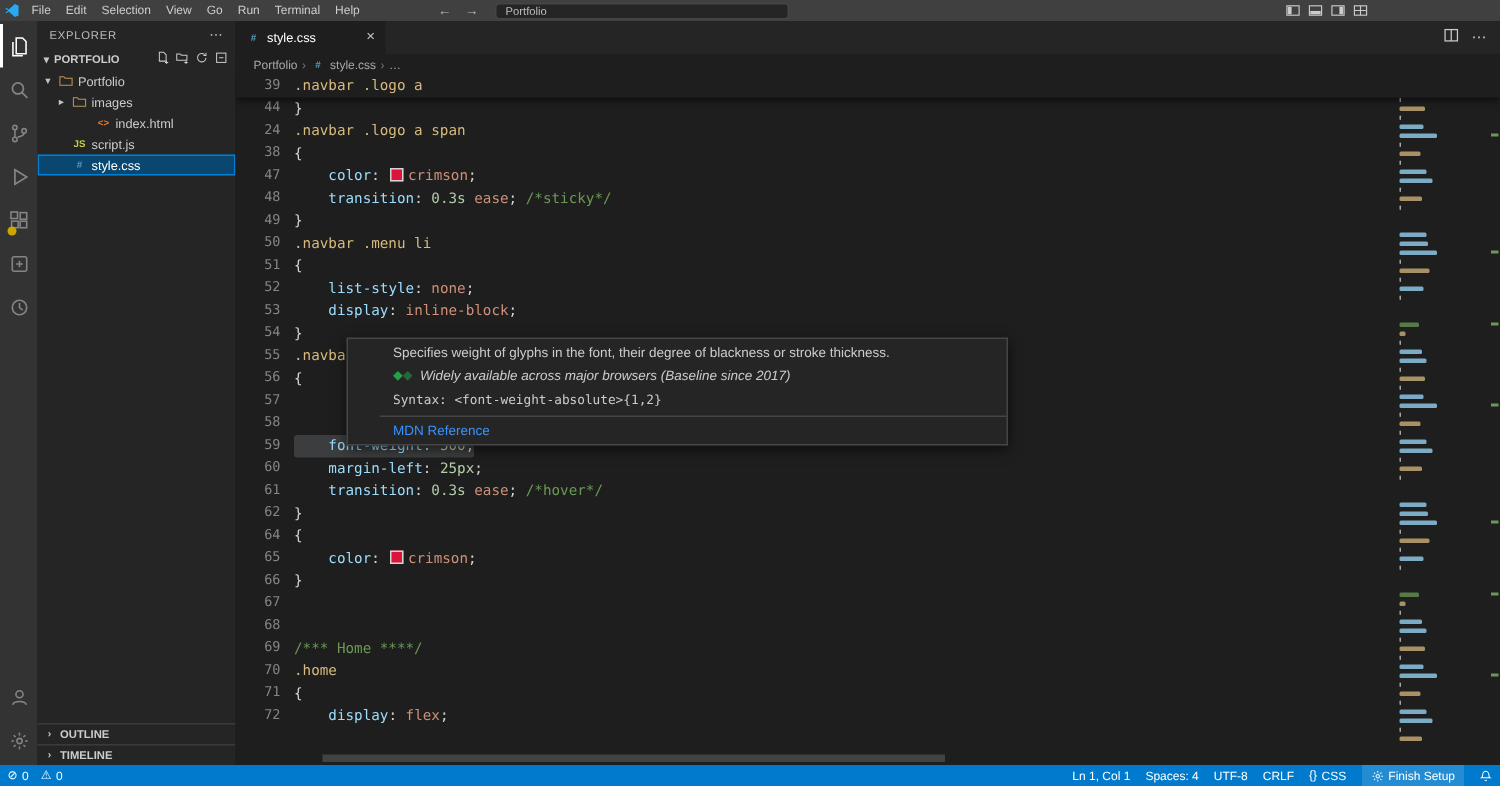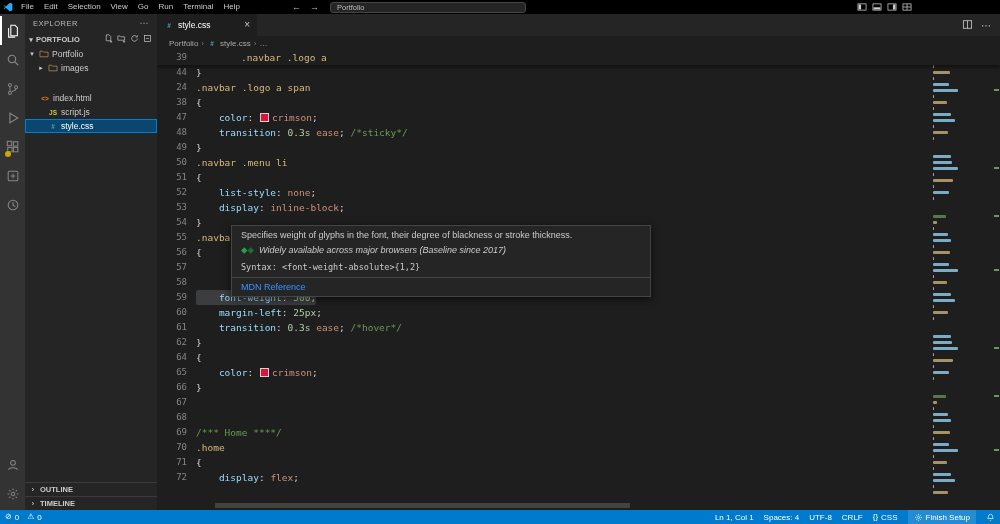--- a/index.html
+++ b/index.html
@@ -1,20 +1,20 @@
 <!DOCTYPE html>
 <html><head>
 <meta charset="utf-8">
 <style>
   html,body{margin:0;padding:0;background:#000;}
   body{width:1000px;height:524px;overflow:hidden;font-family:"Liberation Sans",sans-serif;-webkit-font-smoothing:antialiased;}
   .window{width:1000px;height:524px;display:flex;flex-direction:column;background:#1e1e1e;color:#ccc;}
 
   
-  .titlebar{height:14px;flex:none;background:#000000;display:flex;align-items:center;position:relative;font-size:8px;color:#ccc;}
+  .titlebar{height:14px;flex:none;background:#404040;display:flex;align-items:center;position:relative;font-size:8px;color:#ccc;}
   .logo{width:16px;display:flex;justify-content:center;align-items:center;}
   .menubar{display:flex;}
   .menu-item{padding:0 5px;line-height:14px;cursor:default;}
   .nav-arrows{position:absolute;left:292px;display:flex;gap:9px;color:#bbb;font-size:9px;line-height:14px;}
   .command-center{position:absolute;left:330px;top:2px;width:182px;height:9px;background:#252526;border:1px solid #454545;border-radius:3px;font-size:7.5px;line-height:9px;padding:0 6px;color:#bbb;}
   .tb-actions{position:absolute;right:88px;display:flex;gap:5px;align-items:center;}
   .tb-ico{display:inline-flex;}
   .tb-ico svg{width:10px;height:10px;}
 
   
@@ -47,29 +47,29 @@
   .tabbar{height:22px;flex:none;background:#252526;display:flex;align-items:stretch;}
   .tab{width:86px;flex:none;background:#1e1e1e;display:flex;align-items:center;gap:4px;padding:0 7px;font-size:8.5px;color:#fff;border-right:1px solid #252526;}
   .tab .close{margin-left:auto;color:#c5c5c5;font-size:10px;line-height:10px;}
   .tab-actions{margin-left:auto;display:flex;align-items:center;gap:8px;padding:0 9px;color:#ccc;font-size:10px;}
   .tab-actions svg{width:11px;height:11px;}
   .breadcrumb{height:14px;flex:none;display:flex;align-items:center;font-size:8px;color:#a9a9a9;padding-left:12px;gap:3px;background:#1e1e1e;}
   .bc-sep{color:#767676;}
 
   .code-area{flex:1;position:relative;font-family:"DejaVu Sans Mono",monospace;font-size:9.5px;min-height:0;overflow:hidden;}
   .code-line{display:flex;height:15px;line-height:15px;white-space:pre;}
-  .code-line.sticky{position:relative;z-index:3;background:#1e1e1e;box-shadow:0 2px 4px rgba(0,0,0,.5);gap:45px;}
+  .code-line.sticky{position:relative;z-index:3;background:#1e1e1e;box-shadow:0 2px 4px rgba(0,0,0,.5);}
   .line-num{width:30px;flex:none;text-align:right;padding-right:9px;color:#858585;font-size:9px;}
   .line-seg{display:inline-block;}
   .line-seg.hl{background:rgba(88,92,94,.5);border-radius:2px;}
   .tk-sel{color:#d7ba7d;}.tk-prop{color:#9cdcfe;}.tk-pun{color:#d4d4d4;}
   .tk-num{color:#b5cea8;}.tk-val{color:#ce9178;}.tk-com{color:#6a9955;}.tk-pla{color:#d4d4d4;}
   .swatch{display:inline-block;width:7px;height:7px;background:#dc143c;border:1px solid #d4d4d4;margin:0 3px 0 1px;vertical-align:-1px;}
 
-  .hover{position:absolute;left:74px;top:175px;width:418px;background:#252526;border:1px solid #454545;z-index:10;font-family:"Liberation Sans",sans-serif;font-size:9px;color:#ccc;box-shadow:0 2px 8px rgba(0,0,0,.6);}
+  .hover{position:absolute;left:74px;top:175px;width:418px;background:#252526;border:1px solid #454545;z-index:10;font-family:"Liberation Sans",sans-serif;font-size:9px;color:#ccc;box-shadow:0 2px 8px rgba(0,0,0,.6);padding-left:21px;}
   .hover-row{padding:4px 9px;}
   .hover-baseline{display:flex;align-items:center;gap:5px;padding-top:1px;}
   .hover-baseline em{font-style:italic;}
   .hover-syntax{font-family:"DejaVu Sans Mono",monospace;font-size:8.5px;padding-top:3px;padding-bottom:5px;}
   .hover-link{border-top:1px solid #454545;color:#3794ff;}
 
   .minimap{position:absolute;top:0;right:42px;width:27px;height:100%;z-index:1;}
   .mm-bar{height:3px;margin:3px 0 0 2px;border-radius:1px;opacity:.75;background:#6e6e6e;}
   .ruler{position:absolute;top:0;right:0;width:8px;height:100%;z-index:1;}
   .ruler-tick{position:absolute;right:1px;width:5px;height:2px;}
@@ -246,21 +246,21 @@
           </div>
           <div class="tree-row" style="padding-left: 12px;">
             <span class="tree-chev">▸</span>
             <span class="ficon folder">
               <svg viewBox="0 0 16 16" fill="none" stroke="currentColor" stroke-width="1.1">
                 <path d="M1.5 3.5h4.2L7 5h7.5v7.5h-13z"></path>
               </svg>
             </span>
             <span class="tree-label">images</span>
           </div>
-          <div class="tree-row" style="padding-left: 4px; margin-top: 16px;">
+          <div class="tree-row" style="padding-left: 28px;">
             <span class="tree-chev"></span>
             <span class="ficon f-html">&lt;&gt;</span>
             <span class="tree-label">index.html</span>
           </div>
           <div class="tree-row" style="padding-left: 12px;">
             <span class="tree-chev"></span>
             <span class="ficon f-js">JS</span>
             <span class="tree-label">script.js</span>
           </div>
           <div class="tree-row selected" style="padding-left: 12px;">

